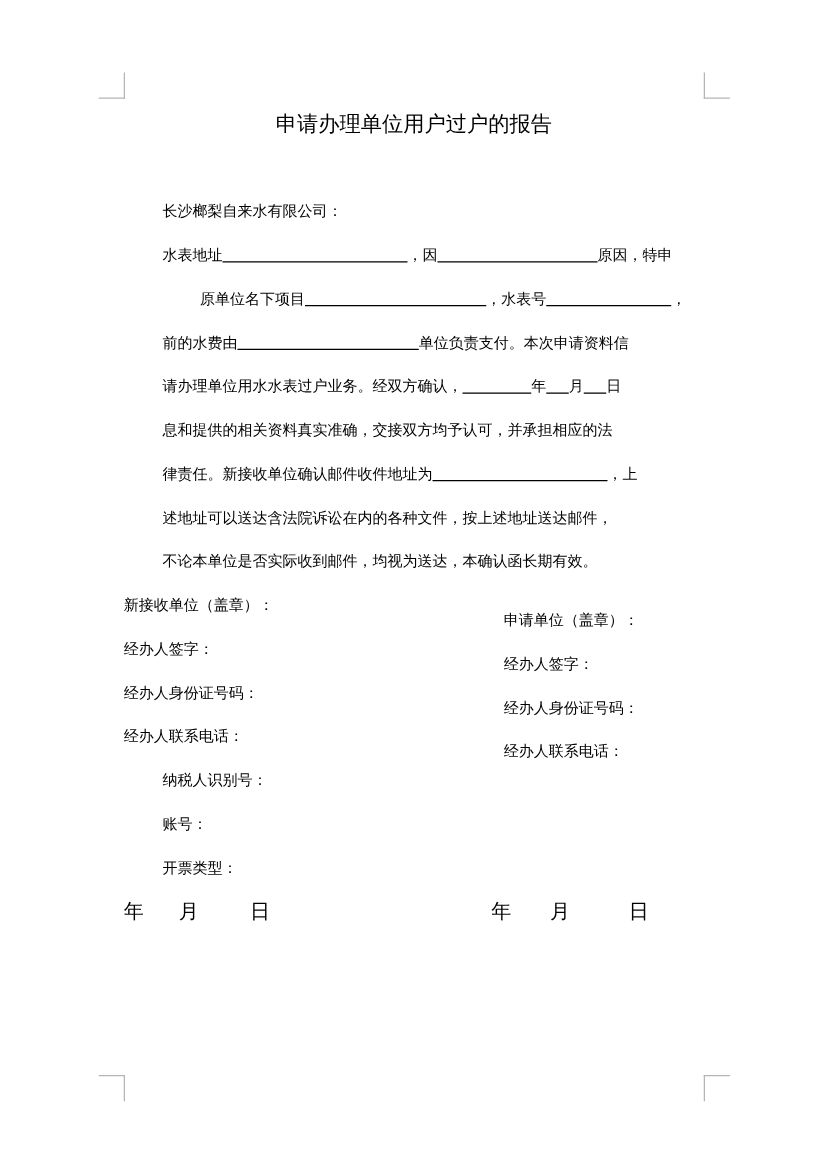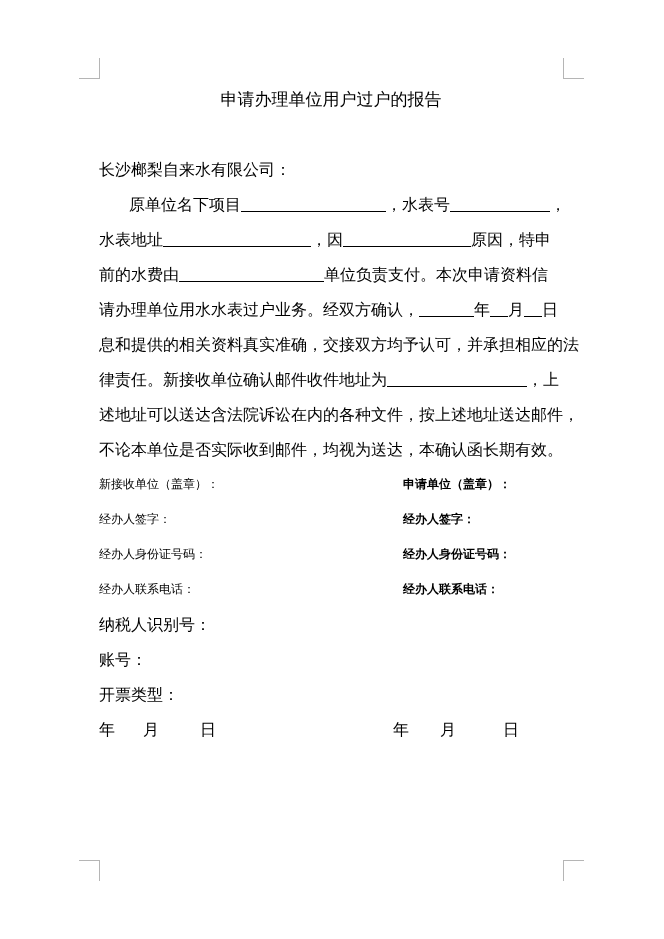--- a/index.html
+++ b/index.html
@@ -29,22 +29,23 @@
 
   .content {
     position: absolute;
     left: 99px;
     top: 82px;
     width: 464px;
   }
   .line {
     height: 35px;
     line-height: 35px;
-    font-size: 16px;
+    font-size: 12px;
     white-space: nowrap;
+    margin-left: 31px;
   }
   .title-line {
     height: 35px;
     line-height: 35px;
     font-size: 17px;
     text-align: center;
   }
   .blank {
     display: inline-block;
     height: 15px;
@@ -53,22 +54,21 @@
   }
   .sig-row {
     position: relative;
     height: 35px;
     line-height: 35px;
     font-size: 12px;
   }
   .sig-right {
     position: absolute;
     left: 304px;
-    top: 0;
-    font-weight: bold;
+    top: 12px;
   }
   .date-row {
     position: relative;
     height: 35px;
     line-height: 35px;
     font-size: 16px;
   }
   .date-row .d { position: absolute; top: 0; }
   .dl-y { left: 0px; }
   .dl-m { left: 44px; }
@@ -89,22 +89,22 @@
 
   <div class="content">
 
     <div class="title-line">申请办理单位用户过户的报告</div>
 
     <div class="line"></div>
 
     <div class="line">长沙榔梨自来水有限公司：</div>
 
     <div>
+        <div class="line"><span>水表地址</span><span class="blank" style="width: 148px;"></span><span>，因</span><span class="blank" style="width: 128px;"></span><span>原因，特申</span></div>
         <div class="line" style="padding-left: 30px;"><span>原单位名下项目</span><span class="blank" style="width: 145px;"></span><span>，水表号</span><span class="blank" style="width: 100px;"></span><span>，</span></div>
-        <div class="line"><span>水表地址</span><span class="blank" style="width: 148px;"></span><span>，因</span><span class="blank" style="width: 128px;"></span><span>原因，特申</span></div>
         <div class="line"><span>前的水费由</span><span class="blank" style="width: 145px;"></span><span>单位负责支付。本次申请资料信</span></div>
         <div class="line"><span>请办理单位用水水表过户业务。经双方确认，</span><span class="blank" style="width: 55px;"></span><span>年</span><span class="blank" style="width: 18px;"></span><span>月</span><span class="blank" style="width: 18px;"></span><span>日</span></div>
         <div class="line"><span>息和提供的相关资料真实准确，交接双方均予认可，并承担相应的法</span></div>
         <div class="line"><span>律责任。新接收单位确认邮件收件地址为</span><span class="blank" style="width: 140px;"></span><span>，上</span></div>
         <div class="line"><span>述地址可以送达含法院诉讼在内的各种文件，按上述地址送达邮件，</span></div>
         <div class="line"><span>不论本单位是否实际收到邮件，均视为送达，本确认函长期有效。</span></div>
       </div>
 
     <div class="sig-row">
       <span>新接收单位（盖章）：</span>

